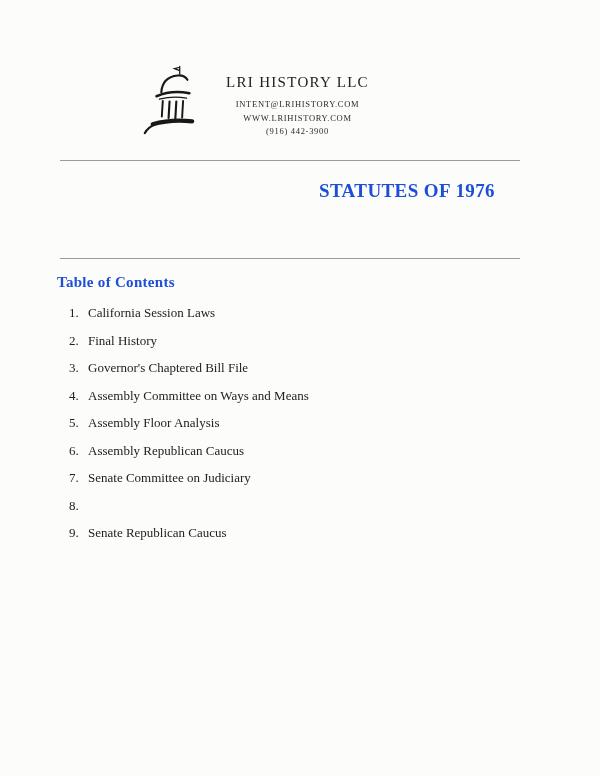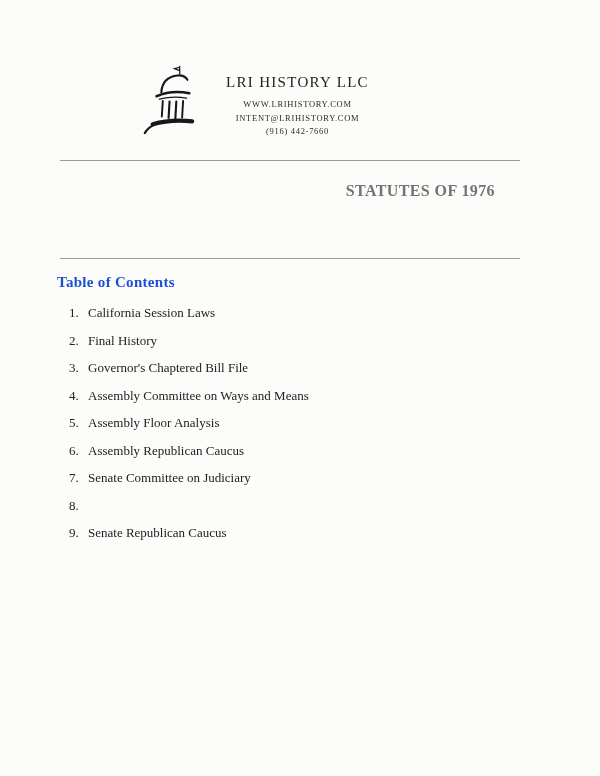--- a/index.html
+++ b/index.html
@@ -68,26 +68,26 @@
   .rule-bottom { top: 258px; }
 
   
   .reference {
     position: absolute;
     top: 180px;
     right: 105px;
     text-align: right;
   }
   .reference .ref-line {
-    font-size: 16px;
+    font-size: 19px;
     font-weight: bold;
     letter-spacing: 0.4px;
     line-height: 22px;
     white-space: pre;
-    color: #737373;
+    color: #1d4ed8;
   }
 
   
   .toc-title {
     position: absolute;
     top: 274px;
     left: 57px;
     font-size: 15px;
     font-weight: bold;
     letter-spacing: 0.3px;
@@ -137,23 +137,23 @@
 
         <path d="M18 36 Q32 32.5 46 35" stroke-width="1.4"></path>
 
         <path d="M11 62 Q30 56.5 52 59" stroke-width="4.2"></path>
 
         <path d="M3 71 Q6.5 65 13 62.5" stroke-width="2.4"></path>
       </svg>
     </div>
     <div class="head-text">
       <div class="company">LRI HISTORY LLC</div>
+      <div class="contact-line">INTENT@LRIHISTORY.COM</div>
       <div class="contact-line">WWW.LRIHISTORY.COM</div>
-      <div class="contact-line">INTENT@LRIHISTORY.COM</div>
-      <div class="contact-line">(916) 442-7660</div>
+      <div class="contact-line">(916) 442-3900</div>
     </div>
   </div>
 
   <div class="rule rule-top"></div>
   <div class="rule rule-bottom"></div>
 
   <div class="reference">
     <div class="ref-line">STATUTES OF 1976</div>
   </div>
 

